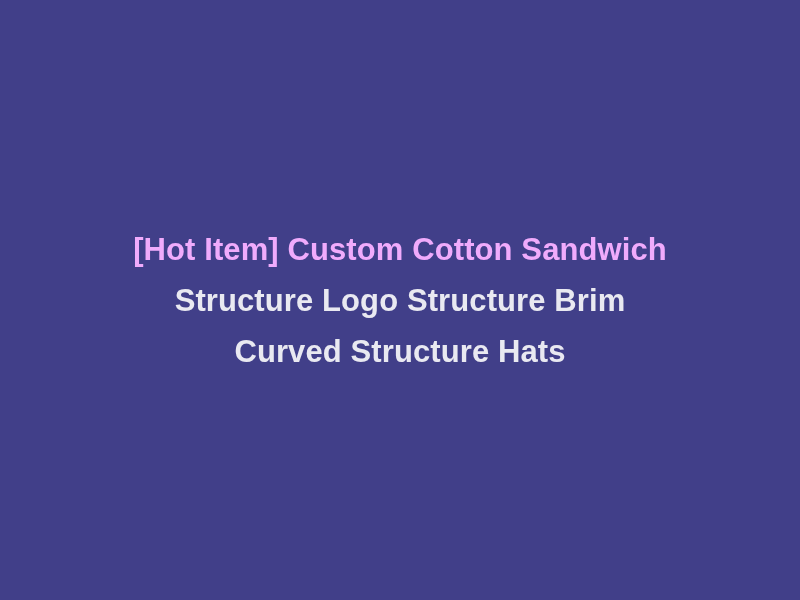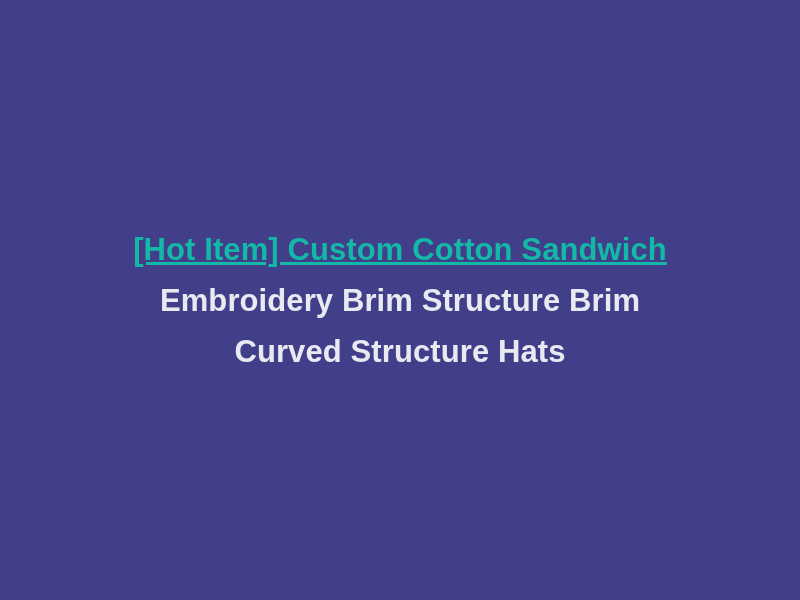--- a/index.html
+++ b/index.html
@@ -46,21 +46,21 @@
     -webkit-font-smoothing: antialiased;
   }
 </style>
 </head>
 <body>
 
 <div id="product-title-card" style="background-color: rgb(65, 63, 137);">
 
   <div id="title-block">
 
-    <span class="title-line" style="color: #14b8a6; text-decoration: underline;">[Hot Item] Custom Cotton Sandwich</span>
+    <span class="title-line" style="color: #f0abfc;">[Hot Item] Custom Cotton Sandwich</span>
 
-    <span class="title-line" style="color: rgb(233, 233, 241);">Embroidery Brim Structure Brim</span>
+    <span class="title-line" style="color: rgb(233, 233, 241);">Structure Logo Structure Brim</span>
 
     <span class="title-line" style="color: rgb(233, 233, 241);">Curved Structure Hats</span>
 
   </div>
 
 </div>
 
 </body></html>

